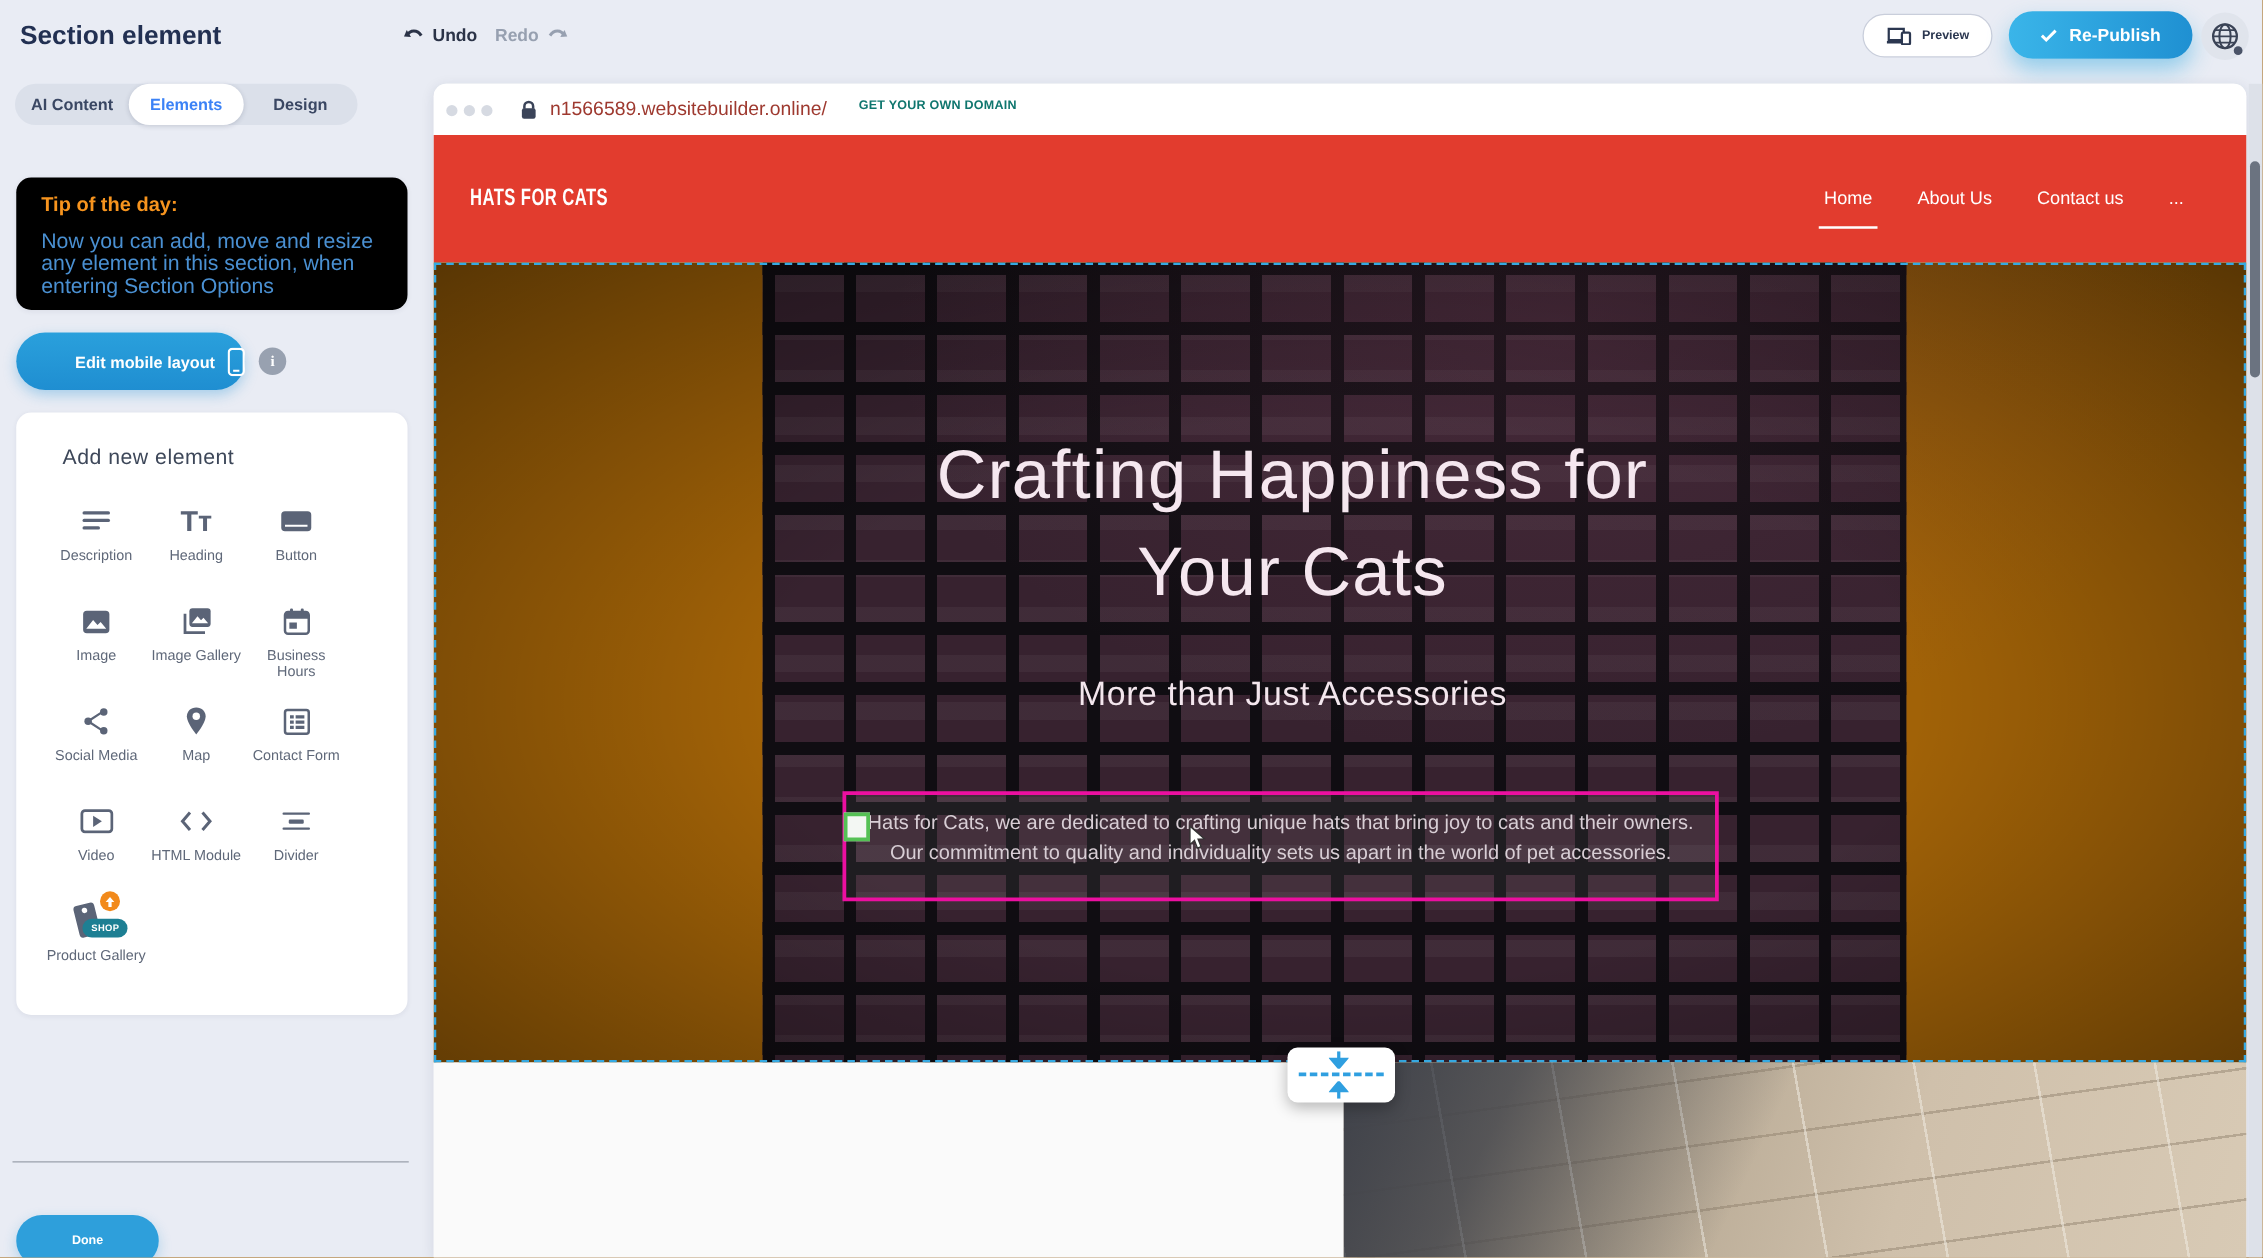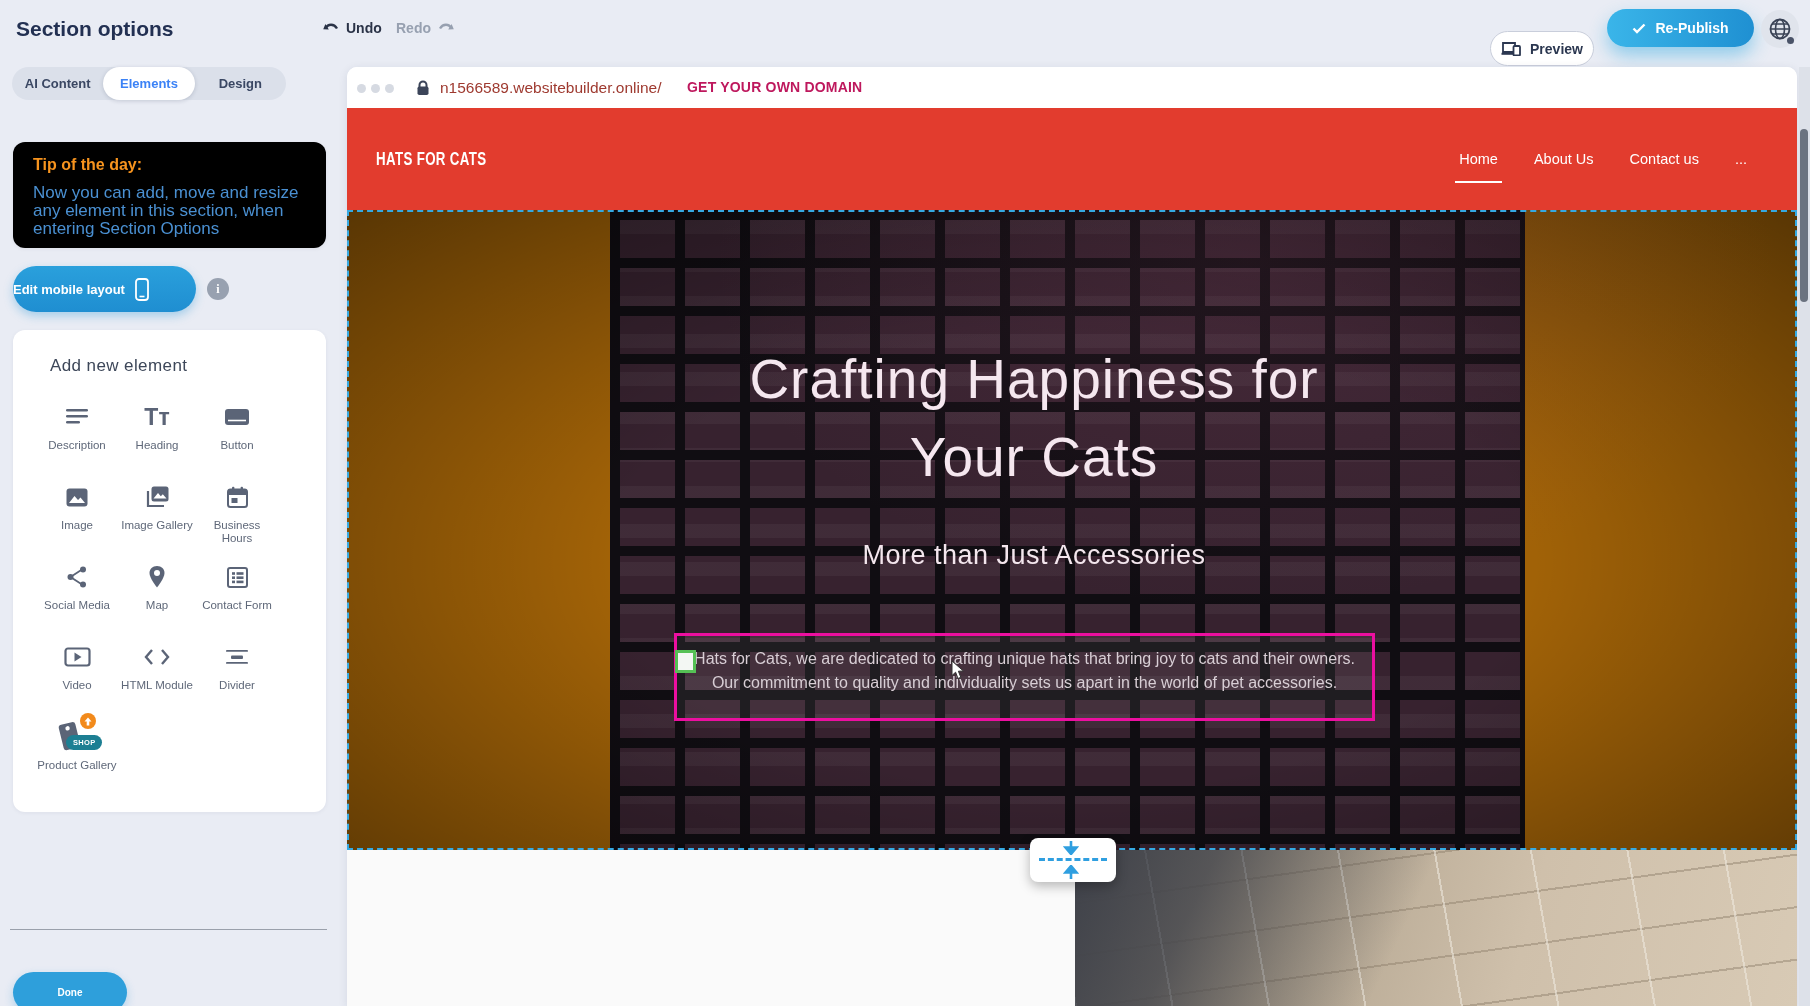--- a/index.html
+++ b/index.html
@@ -8,42 +8,42 @@
   .abs { position:absolute; }
 
   
   .page-title { left:16px; top:17px; font-size:21px; font-weight:bold; color:#223052; }
   .undo-group { left:322px; top:20px; display:flex; align-items:center; gap:7px; cursor:pointer; }
   .undo-group span { font-size:14px; font-weight:bold; color:#2b3347; }
   .redo-group { left:396px; top:20px; display:flex; align-items:center; gap:7px; }
   .redo-group span { font-size:14px; font-weight:bold; color:#97a0b0; }
   .preview-btn { left:1490px; top:11px; width:104px; height:35px; border:1px solid #c9cedb; border-radius:18px;
     background:#fff; display:flex; align-items:center; justify-content:center; gap:8px;
-    font-size:14px; font-weight:bold; color:#2b3750; cursor:pointer;margin-top:20px; }
+    font-size:10px; font-weight:bold; color:#2b3750; cursor:pointer; }
   .republish-btn { left:1607px; top:9px; width:147px; height:38px; border-radius:19px;
     background:linear-gradient(90deg,#3ab5e9,#1f90d2); display:flex; align-items:center; justify-content:center; gap:9px;
     font-size:14px; font-weight:bold; color:#fff; cursor:pointer; box-shadow:0 9px 18px rgba(41,166,224,.45);text-align:center; }
   .globe-btn { left:1761px; top:10px; width:38px; height:38px; border-radius:50%; background:#e0e4ec;
     display:flex; align-items:center; justify-content:center; cursor:pointer; }
   .globe-dot { left:1787px; top:37px; width:7px; height:7px; border-radius:50%; background:#4a5368; }
 
   
   .tabs { left:12px; top:67px; width:274px; height:33px; background:#dbe0ea; border-radius:17px;
     display:flex; align-items:center; }
   .tab { flex:1; text-align:center; font-size:13px; font-weight:bold; color:#3a4763; height:33px;
     line-height:33px; border-radius:17px; cursor:pointer; }
   .tab.active { background:#fff; color:#3b82f6; box-shadow:0 1px 4px rgba(30,40,70,.18); }
 
   .tip-card { left:13px; top:142px; width:313px; height:106px; background:#000000; border-radius:12px;
     box-shadow:0 1px 4px rgba(30,40,70,.06); }
   .tip-title { position:absolute; left:20px; top:14px; font-size:16px; font-weight:bold; color:#f7941e; }
   .tip-body { position:absolute; left:20px; top:42px; width:278px; font-size:17px; line-height:18px; color:#4a90d2; }
 
   .edit-mobile-btn { left:13px; top:266px; width:183px; height:46px; border-radius:23px;
-    background:linear-gradient(180deg,#2aa0dc,#1f8ed1); display:flex; align-items:center; justify-content:flex-start; gap:10px;
+    background:linear-gradient(180deg,#2aa0dc,#1f8ed1); display:flex; align-items:center; justify-content:flex-end; gap:10px;
     font-size:13px; font-weight:bold; color:#fff; cursor:pointer; box-shadow:0 4px 10px rgba(41,150,215,.35); }
   .info-btn { left:207px; top:278px; width:22px; height:22px; border-radius:50%; background:#98a1b0;
     color:#fff; font-size:12px; font-weight:bold; display:flex; align-items:center; justify-content:center;
     font-family:"Liberation Serif", serif; cursor:pointer; }
 
   .add-card { left:13px; top:330px; width:313px; height:482px; background:#fff; border-radius:12px;
     box-shadow:0 1px 4px rgba(30,40,70,.06); }
   .add-title { position:absolute; left:37px; top:26px; font-size:17px; color:#3d4759; letter-spacing:.4px; }
   .el-grid { position:absolute; left:24px; top:69px; width:240px; display:grid;
     grid-template-columns:repeat(3,80px); grid-auto-rows:80px; }
@@ -59,21 +59,21 @@
 
   
   .browser { left:347px; top:67px; width:1450px; height:939px; background:#fff;
     border-radius:10px 10px 0 0; box-shadow:0 2px 10px rgba(31,41,70,.10); }
   .chrome { position:absolute; left:0; top:0; width:100%; height:41px; border-radius:10px 10px 0 0; background:#fff;
     display:flex; align-items:center; }
   .win-dots { position:absolute; left:10px; top:17px; display:flex; gap:5px; }
   .win-dots i { width:9px; height:9px; border-radius:50%; background:#d6dae2; }
   .lock { position:absolute; left:69px; top:13px; }
   .url-text { position:absolute; left:93px; top:12px; font-size:15.5px; color:#9e392f; }
-  .domain-cta { position:absolute; left:340px; top:12px; font-size:14px; font-weight:bold; color:#be185d;
+  .domain-cta { position:absolute; left:340px; top:12px; font-size:10px; font-weight:bold; color:#0f766e;
     letter-spacing:.2px; cursor:pointer; }
 
   .site-header { position:absolute; left:0; top:41px; width:100%; height:102px; background:#e23c2e; }
   .logo { position:absolute; left:29px; top:40px; font-size:19px; font-weight:bold; color:#fff;
     letter-spacing:.5px; transform:scaleX(.7); transform-origin:left center; white-space:nowrap; }
   .nav { position:absolute; right:48px; top:0; height:100%; display:flex; align-items:center; gap:32px; }
   .nav-item { font-size:14.5px; color:#fff; position:relative; cursor:pointer; padding:4px 2px; }
   .nav-item.active::after { content:""; position:absolute; left:-2px; right:-2px; bottom:-12px; height:2.5px; background:#fff; }
 
   
@@ -124,21 +124,21 @@
 
   
   .scroll-track { left:1799px; top:67px; width:11px; height:939px; background:#dde1e9; }
   .scroll-thumb { left:1800px; top:129px; width:8px; height:173px; background:#6b7380; border-radius:4px; cursor:grab; }
 
   svg { display:block; }
 </style>
 </head>
 <body>
 
-<div class="abs page-title">Section options</div>
+<div class="abs page-title">Section element</div>
 
 <div class="abs undo-group">
   <span style="display:flex">
     <svg width="17" height="13" viewBox="0 0 17 13">
         <path d="M3.5 6.5 C6 1.5, 12 1.5, 15 6.5" fill="none" stroke="#2b3347" stroke-width="2.4"></path>
         <path d="M6.8 7.6 L1.2 7.2 L3.4 1.9 Z" fill="#2b3347"></path>
       </svg>
   </span>
   <span>Undo</span>
 </div>

